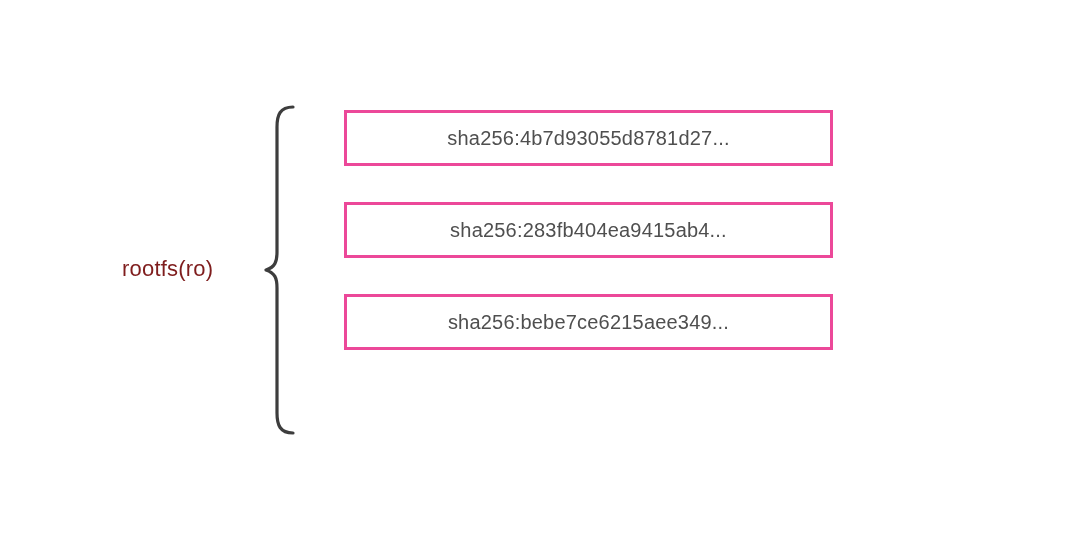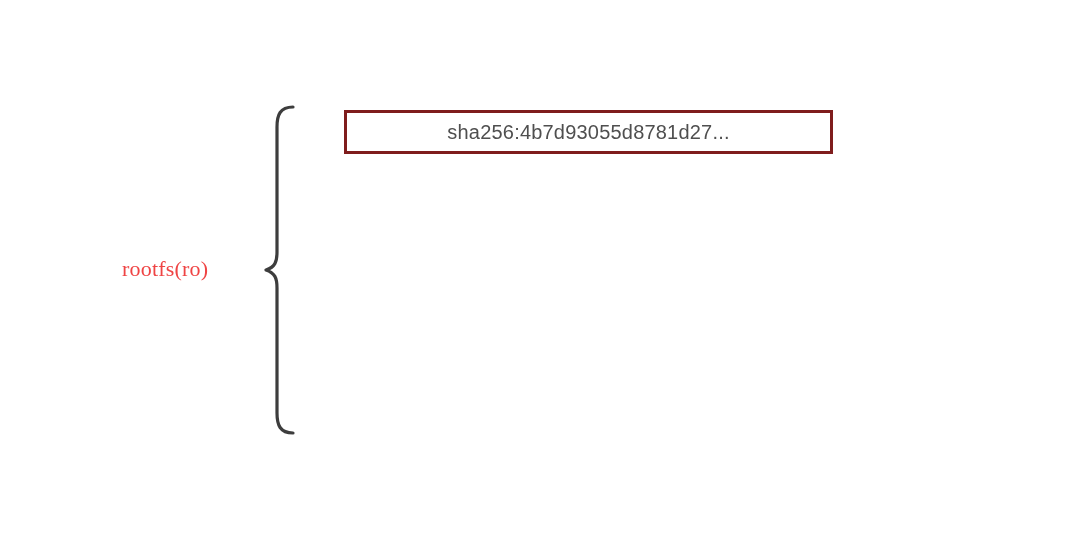--- a/index.html
+++ b/index.html
@@ -16,44 +16,43 @@
     overflow: hidden;
   }
   .rootfs-label {
     position: absolute;
     left: 122px;
     top: 270px;
     transform: translateY(-54%);
     font-size: 22px;
     font-weight: 400;
     letter-spacing: 0.2px;
-    color: #ef4444;
+    color: #7f1d1d;
     white-space: nowrap;
-    font-family: Liberation Serif, serif;
   }
   .brace {
     position: absolute;
     left: 263px;
     top: 104px;
     width: 34px;
     height: 332px;
   }
   .boxes {
     position: absolute;
     left: 344px;
     top: 110px;
     width: 489px;
     display: flex;
     flex-direction: column;
     gap: 36px;
   }
   .layer-box {
     box-sizing: border-box;
-    height: 44px;
-    border: 3px solid #7f1d1d;
+    height: 56px;
+    border: 3px solid #ec4899;
     background: #ffffff;
     display: flex;
     align-items: center;
     justify-content: center;
   }
   .layer-digest {
     font-size: 20px;
     color: #4f4f4f;
     letter-spacing: 0.2px;
     white-space: nowrap;
@@ -73,15 +72,21 @@
              C 14 158 12 163 3 166
              C 12 169 14 174 14 184
              L 14 309
              C 14 321 17 329 30 329" fill="none" stroke="#3d3d3d" stroke-width="3.2" stroke-linecap="round" stroke-linejoin="round"></path>
   </svg>
 
   <div class="boxes">
     <div class="layer-box">
       <span class="layer-digest">sha256:4b7d93055d8781d27...</span>
     </div>
+    <div class="layer-box">
+      <span class="layer-digest">sha256:283fb404ea9415ab4...</span>
+    </div>
+    <div class="layer-box">
+      <span class="layer-digest">sha256:bebe7ce6215aee349...</span>
+    </div>
   </div>
 
 </div>
 
 </body></html>

